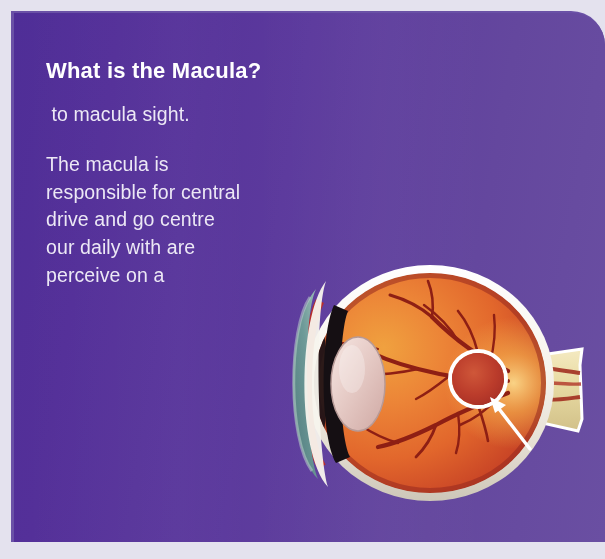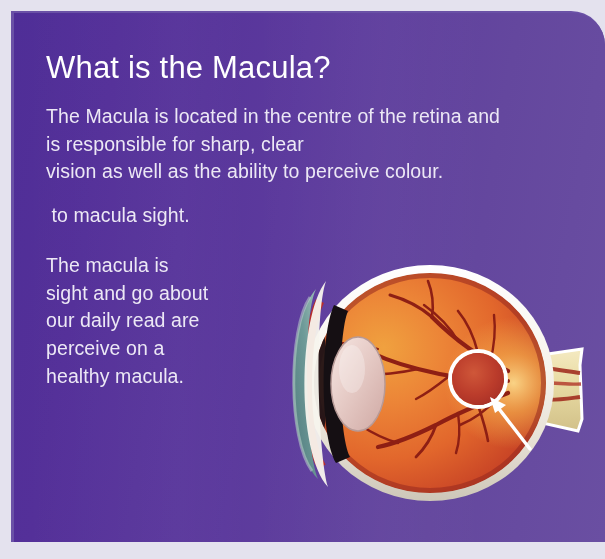--- a/index.html
+++ b/index.html
@@ -59,25 +59,25 @@
   .text-col {
     position: absolute;
     left: 32px;
     top: 30px;
     width: 520px;
     z-index: 4;
   }
 
   .title {
     color: #ffffff;
-    font-size: 31px;
-    font-weight: 400;
+    font-size: 22px;
+    font-weight: 700;
     letter-spacing: 0.2px;
     line-height: 1.1;
-    margin: 8px 0 18px 0;
+    margin: 16px 0 18px 0;
     white-space: nowrap;
   }
 
   .para {
     color: #ece8f5;
     font-size: 19.5px;
     font-weight: 400;
     line-height: 1.42;
     margin: 0 0 16px 0;
     letter-spacing: 0.1px;
@@ -213,33 +213,28 @@
           <line x1="248" y1="196" x2="214" y2="152" stroke="#ffffff" stroke-width="3.4" stroke-linecap="round"></line>
           <path d="M208 144 L224 152 L213 160 Z" fill="#ffffff"></path>
         </g>
       </svg>
     </div>
 
     <div class="text-col">
 
       <h1 class="title">What is the Macula?</h1>
 
-      <p class="para">
-        <span class="ln">The Macula is located in the centre of the retina and</span>
-        <span class="ln">is responsible for sharp, clear</span>
-        <span class="ln">vision as well as the ability to perceive colour.</span>
-      </p>
 
       <p class="para">
         <span class="ln"> to macula sight.</span>
       </p>
 
       <p class="para para-narrow">
         <span class="ln">The macula is</span>
-        <span class="ln">sight and go about</span>
-        <span class="ln">our daily read are</span>
+        <span class="ln">responsible for central</span>
+        <span class="ln">drive and go centre</span>
+        <span class="ln">our daily with are</span>
         <span class="ln">perceive on a</span>
-        <span class="ln">healthy macula.</span>
       </p>
 
     </div>
   </div>
 </div>
 
 </body></html>

